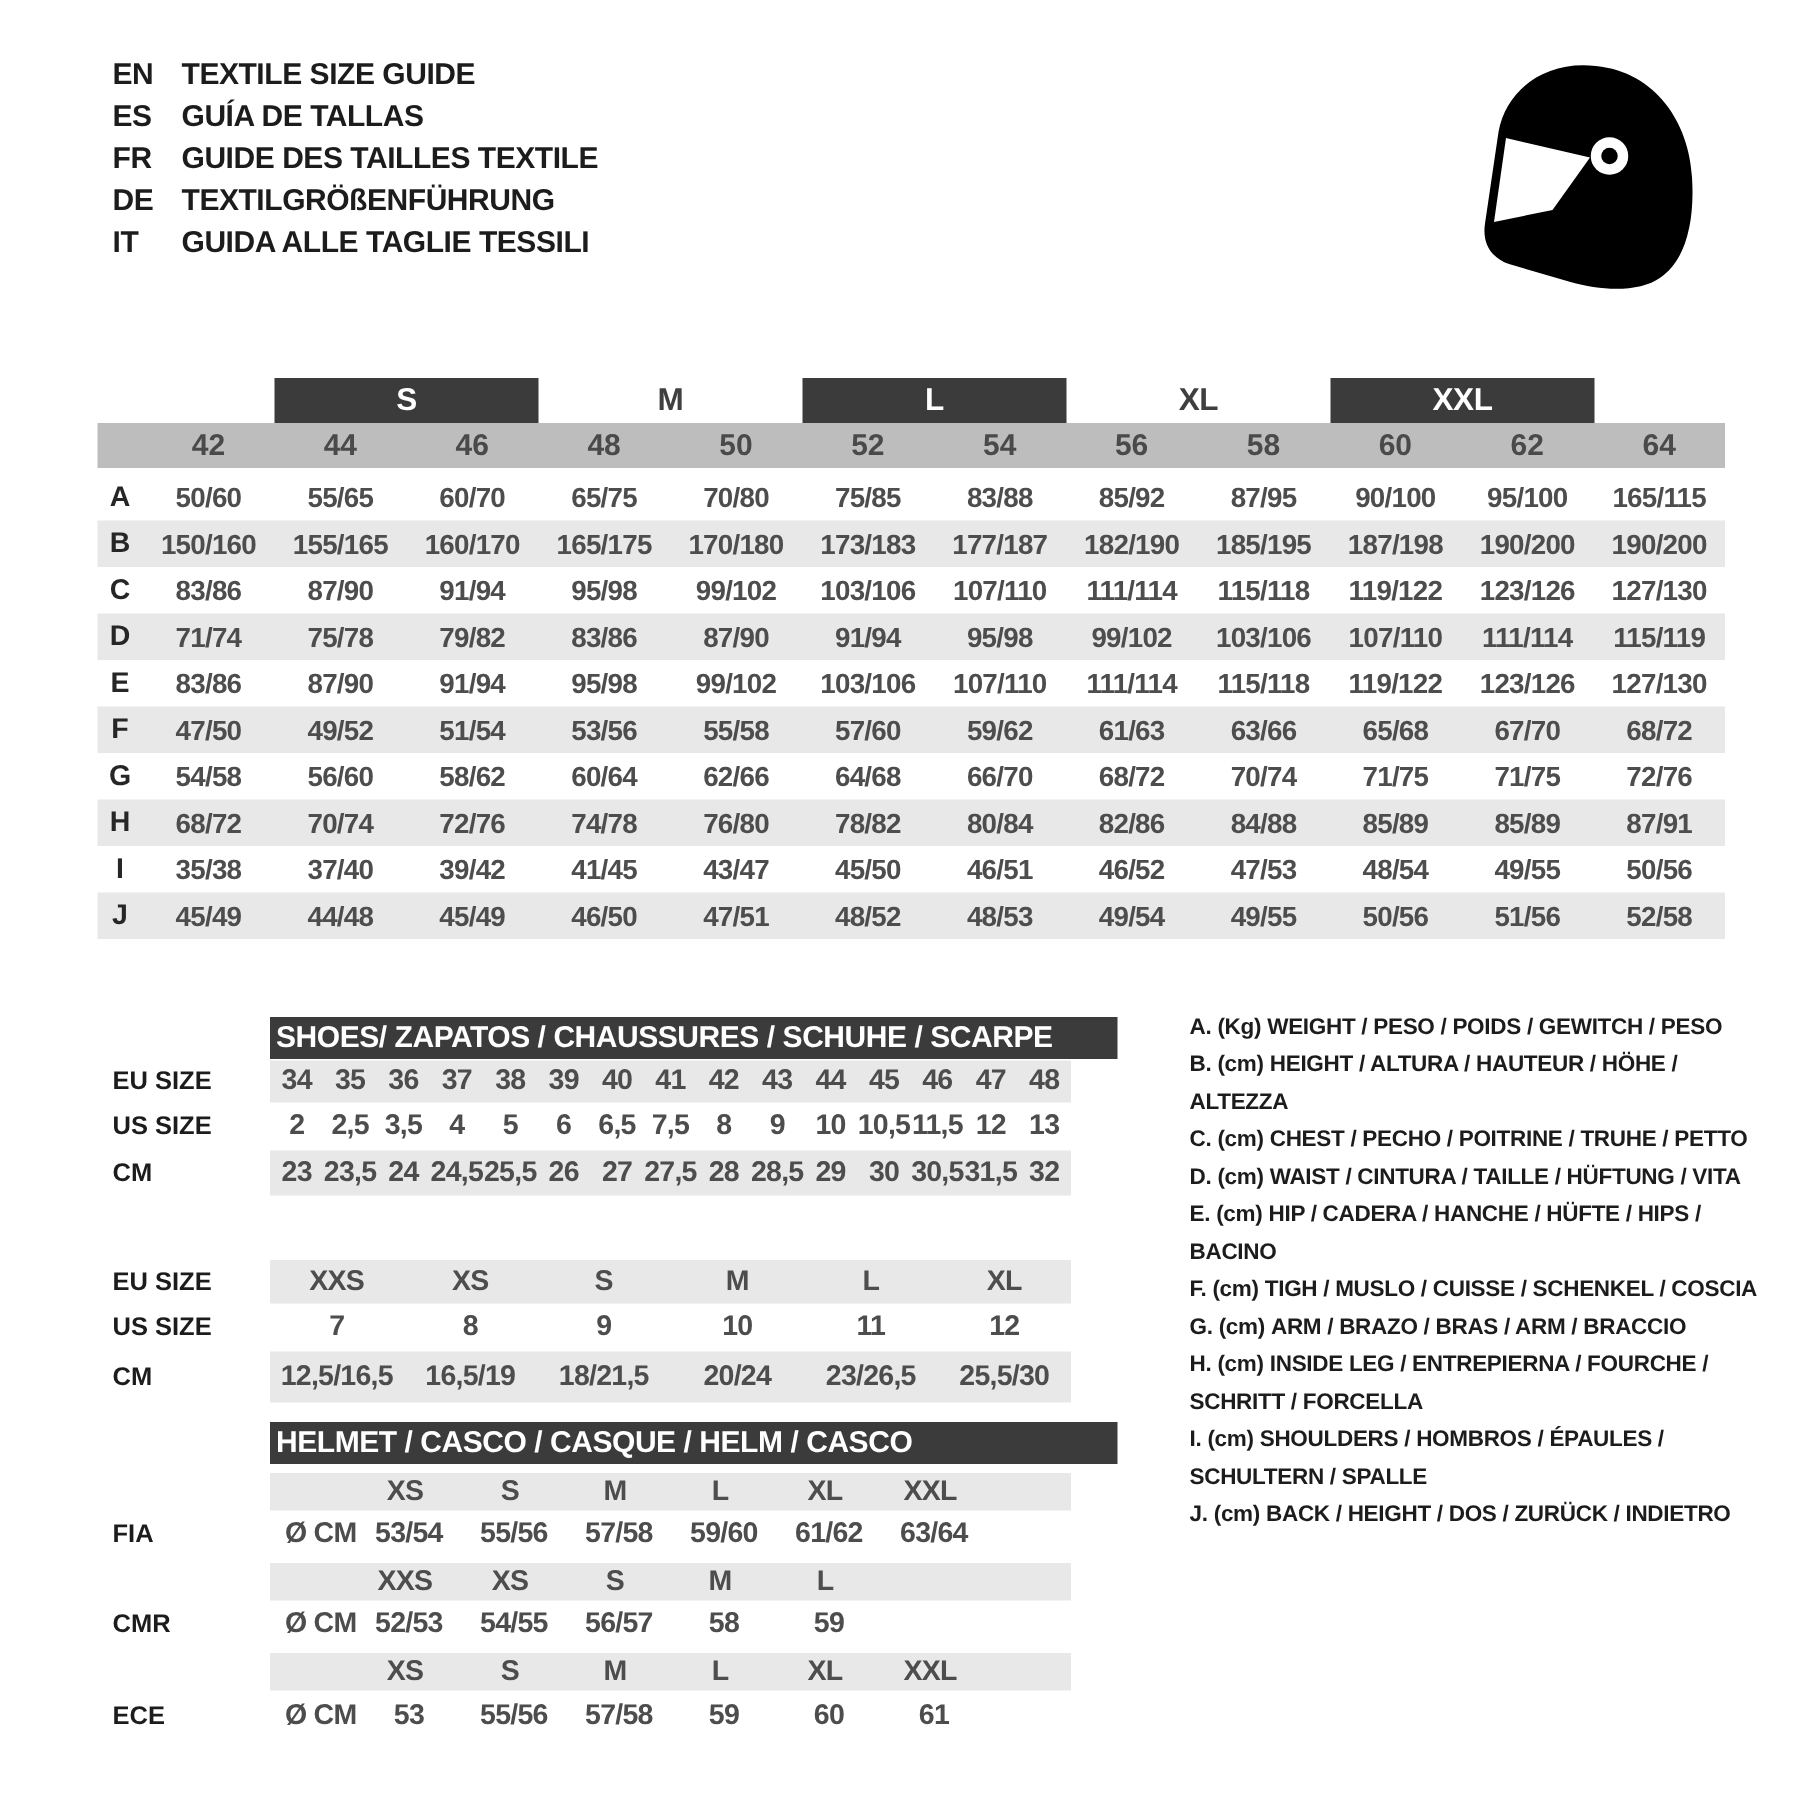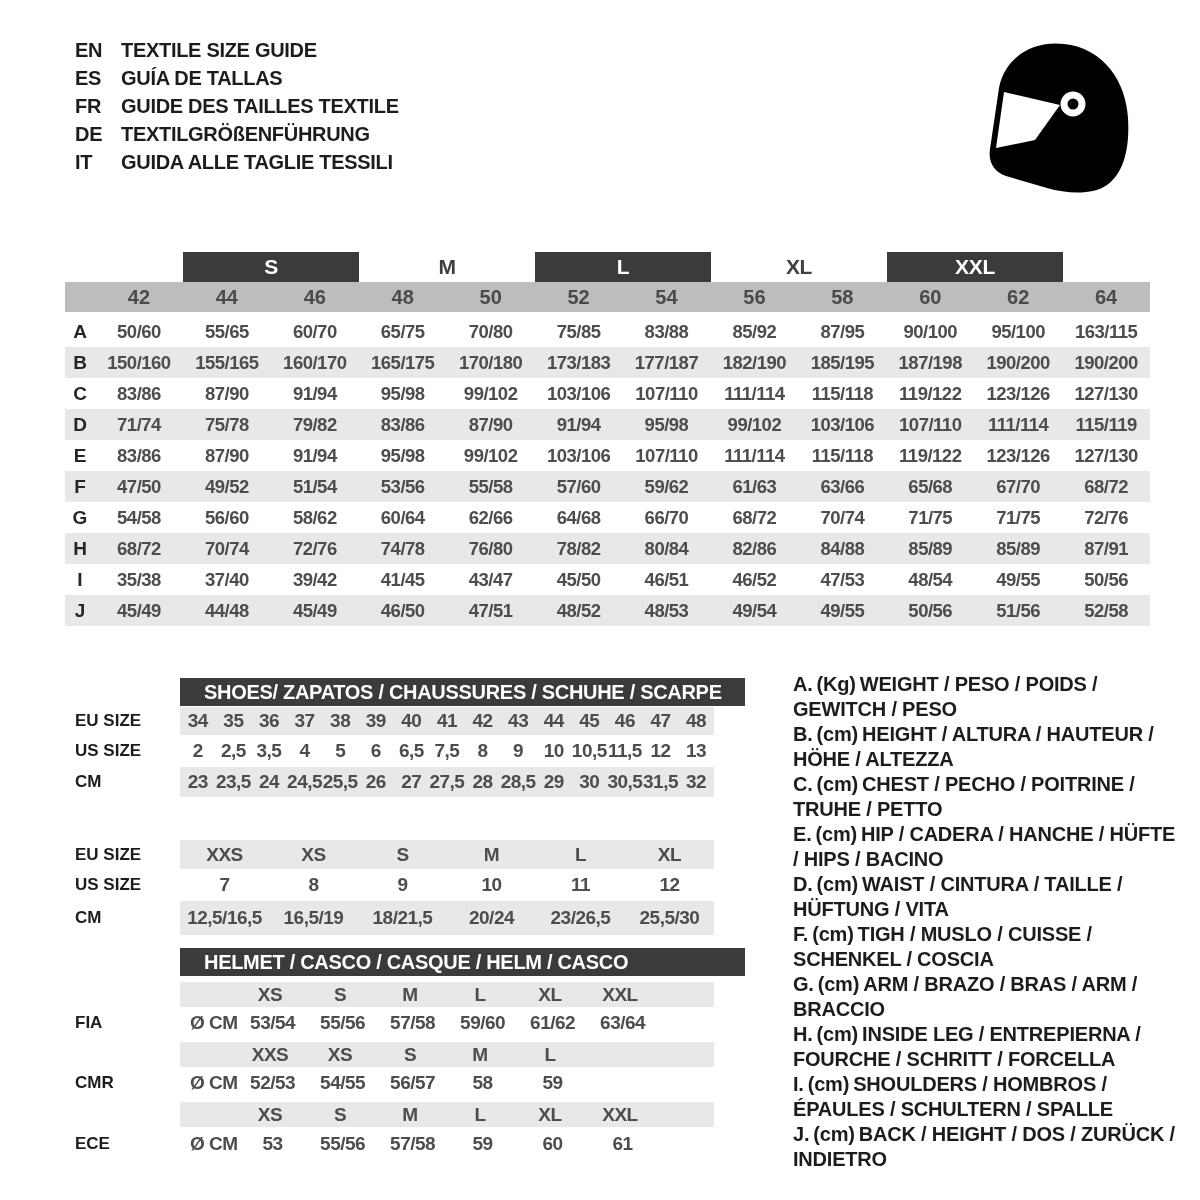--- a/index.html
+++ b/index.html
@@ -36,39 +36,39 @@
                  font-weight:bold;font-size:20px;color:#4a4a4a;}
   .m-row{display:flex;height:31px;}
   .m-row.stripe{background:var(--stripe);}
   .m-row .letter{width:30px;flex:0 0 30px;display:flex;align-items:center;justify-content:center;
                  font-weight:bold;font-size:19px;color:#262626;}
   .m-row .cell{flex:1;display:flex;align-items:center;justify-content:center;
                font-weight:bold;font-size:18.5px;color:var(--num);letter-spacing:-0.5px;}
 
   
   .bar{position:absolute;left:180px;width:565px;height:28px;background:var(--dark);color:#fff;
-       font-weight:bold;font-size:20px;display:flex;align-items:center;padding-left:24px;letter-spacing:-0.3px;}
+       font-weight:bold;font-size:20px;display:flex;align-items:center;padding-left:4px;letter-spacing:-0.3px;}
   .bar-shoes{top:678px;}
   .bar-gloves{top:810px;}
   .bar-helmet{top:948px;}
 
   
   .sect-row{position:absolute;left:65px;width:1085px;text-decoration:underline;}
   .sect-label{position:absolute;left:10px;top:0;bottom:0;display:flex;align-items:center;
               font-weight:bold;font-size:17px;color:var(--txt);}
   .sect-band{position:absolute;left:115px;width:534px;top:0;bottom:0;display:flex;align-items:stretch;}
   .sect-band.gray{background:var(--stripe);}
   .sect-band .cell{flex:1;display:flex;align-items:center;justify-content:center;
                    font-weight:bold;font-size:19px;color:var(--num);letter-spacing:-0.5px;}
   .sect-band .unit{flex:0 0 55px;justify-content:flex-start;padding-left:10px;white-space:nowrap;text-align:center;}
   .sect-band .hcell{flex:0 0 70px;}
   .sect-band .fill{flex:1;}
 
   
-  .legend{position:absolute;left:793px;top:672px;width:385px;font-weight:bold;font-size:20px;
+  .legend{position:absolute;left:793px;top:672px;width:385px;font-weight:bold;font-size:15px;
           color:var(--txt);line-height:25px;letter-spacing:-0.2px;}
   .legend-item span{margin-right:4px;}
 </style>
 </head>
 <body>
 
 <div class="page">
 
   <div class="lang-header" id="langList">
       <div class="lang-line">
@@ -132,21 +132,21 @@
           <div class="cell">55/65</div>
           <div class="cell">60/70</div>
           <div class="cell">65/75</div>
           <div class="cell">70/80</div>
           <div class="cell">75/85</div>
           <div class="cell">83/88</div>
           <div class="cell">85/92</div>
           <div class="cell">87/95</div>
           <div class="cell">90/100</div>
           <div class="cell">95/100</div>
-          <div class="cell">163/115</div>
+          <div class="cell">165/115</div>
         </div>
         <div class="m-row stripe">
           <div class="letter">B</div>
           <div class="cell">150/160</div>
           <div class="cell">155/165</div>
           <div class="cell">160/170</div>
           <div class="cell">165/175</div>
           <div class="cell">170/180</div>
           <div class="cell">173/183</div>
           <div class="cell">177/187</div>
@@ -448,22 +448,22 @@
           <div class="cell hcell">61</div>
           <div class="fill"></div>
         </div>
       </div>
     </div>
 
   <div class="legend" id="legend">
       <div class="legend-item"><span>A.</span><span>(Kg)</span><span>WEIGHT / PESO / POIDS / GEWITCH / PESO</span></div>
       <div class="legend-item"><span>B.</span><span>(cm)</span><span>HEIGHT / ALTURA / HAUTEUR / HÖHE / ALTEZZA</span></div>
       <div class="legend-item"><span>C.</span><span>(cm)</span><span>CHEST / PECHO / POITRINE / TRUHE / PETTO</span></div>
+      <div class="legend-item"><span>D.</span><span>(cm)</span><span>WAIST / CINTURA / TAILLE / HÜFTUNG / VITA</span></div>
       <div class="legend-item"><span>E.</span><span>(cm)</span><span>HIP / CADERA / HANCHE / HÜFTE / HIPS / BACINO</span></div>
-      <div class="legend-item"><span>D.</span><span>(cm)</span><span>WAIST / CINTURA / TAILLE / HÜFTUNG / VITA</span></div>
       <div class="legend-item"><span>F.</span><span>(cm)</span><span>TIGH / MUSLO / CUISSE / SCHENKEL / COSCIA</span></div>
       <div class="legend-item"><span>G.</span><span>(cm)</span><span>ARM / BRAZO / BRAS / ARM / BRACCIO</span></div>
       <div class="legend-item"><span>H.</span><span>(cm)</span><span>INSIDE LEG / ENTREPIERNA / FOURCHE / SCHRITT / FORCELLA</span></div>
       <div class="legend-item"><span>I.</span><span>(cm)</span><span>SHOULDERS / HOMBROS / ÉPAULES / SCHULTERN / SPALLE</span></div>
       <div class="legend-item"><span>J.</span><span>(cm)</span><span>BACK / HEIGHT / DOS / ZURÜCK / INDIETRO</span></div>
     </div>
 
 </div>
 
 </body></html>

